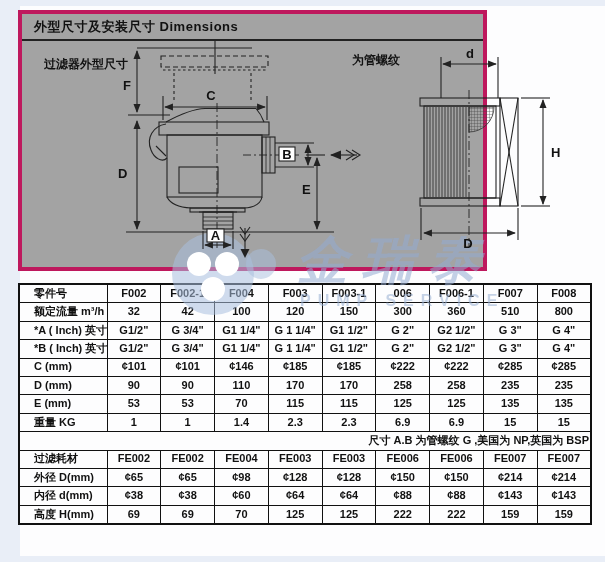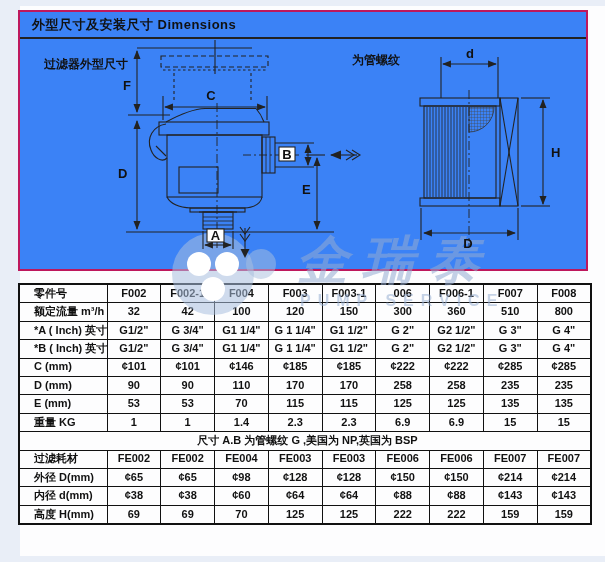--- a/index.html
+++ b/index.html
@@ -5,22 +5,22 @@
   html,body{margin:0;padding:0;}
   body{
     width:605px;height:562px;position:relative;overflow:hidden;
     background:#e9eef7;
     font-family:"Liberation Sans","DejaVu Sans",sans-serif;
     color:#111;
   }
   .page-white{position:absolute;left:20px;top:6px;width:585px;height:550px;background:#fdfdfe;}
   
   .dim-box{
-    position:absolute;left:18px;top:10px;width:570px;height:261px;
-    border:2px solid #be185d;background:#3b82f6;z-index:1;box-sizing:border-box;
+    position:absolute;left:18px;top:10px;width:469px;height:261px;
+    border:4px solid #be185d;background:#a3a3a3;z-index:1;box-sizing:border-box;
   }
   .dim-title{
     height:25px;line-height:25px;border-bottom:2px solid #222;
     padding-left:12px;font-size:13px;font-weight:700;letter-spacing:.5px;
   }
   .lbl{position:absolute;z-index:3;font-size:12px;font-weight:700;}
   .lbl-left{left:44px;top:56px;}
   .lbl-right{left:352px;top:52px;}
   
   .drawings{position:absolute;left:0;top:0;width:605px;height:562px;z-index:3;pointer-events:none;}
@@ -46,21 +46,21 @@
     border-collapse:collapse;table-layout:fixed;background:transparent;
     font-size:11px;font-weight:700;color:#111;
     border:2px solid #111;
   }
   table.spec col.cl{width:88px;}
   table.spec td{
     border:1px solid #111;height:17.4px;line-height:1.05;
     text-align:center;padding:0 1px;overflow:hidden;white-space:nowrap;
   }
   table.spec td.label{text-align:left;padding-left:14px;}
-  table.spec td.note{text-align:center;padding-left:6px;}
+  table.spec td.note{text-align:right;padding-left:6px;}
 </style>
 </head>
 <body>
 
 <div class="page-white"></div>
 
 <div class="dim-box">
   <div class="dim-title">外型尺寸及安装尺寸 Dimensions</div>
 </div>
 

